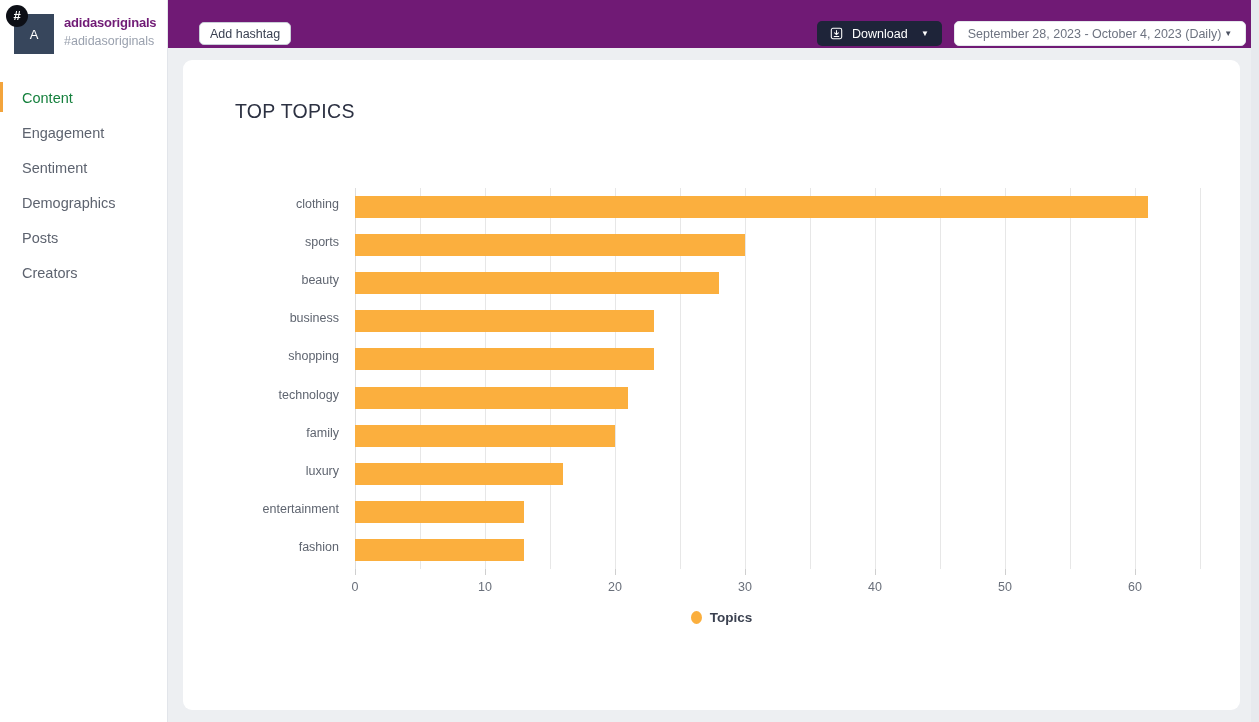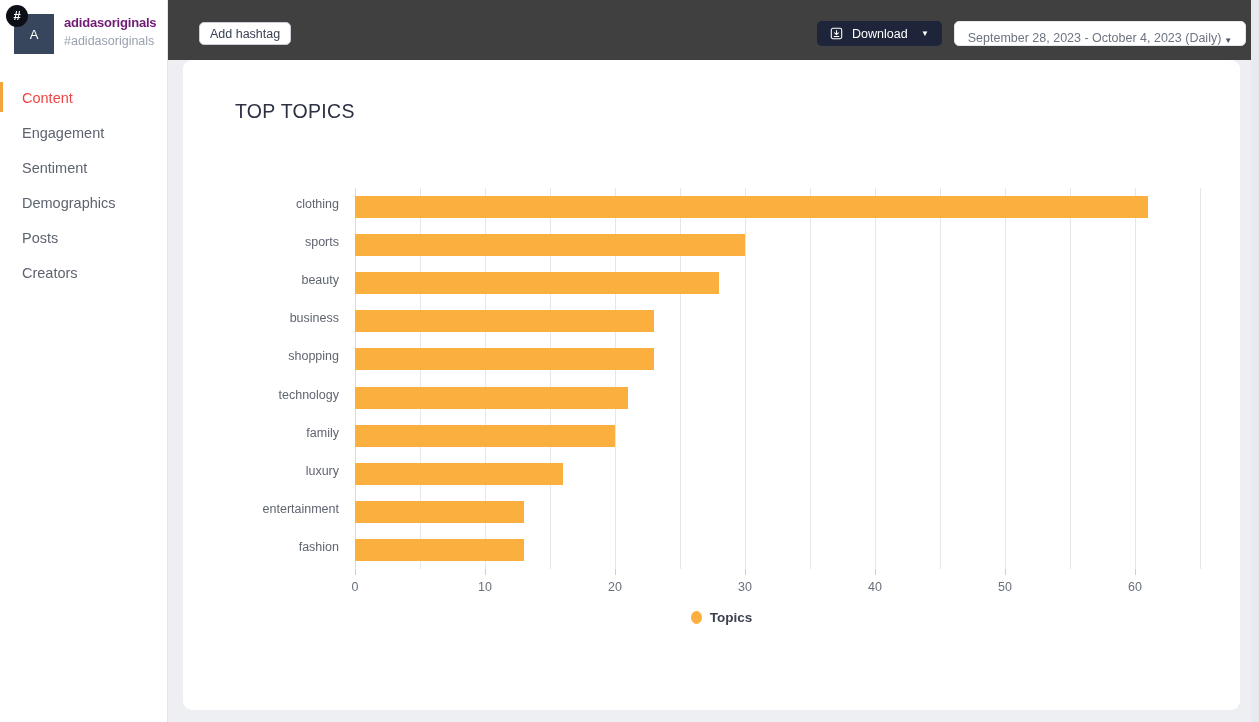--- a/index.html
+++ b/index.html
@@ -37,31 +37,31 @@
   .brand-handle { font-size: 12.5px; color: #9aa1ae; margin-top: 4px; }
 
   .nav { margin-top: 26px; }
   .nav-item {
     position: relative;
     height: 35px; display: flex; align-items: center;
     padding-left: 22px;
     font-size: 14.5px; color: #5d636f;
     cursor: pointer;
   }
-  .nav-item.active { color: #ef4444; }
+  .nav-item.active { color: #15803d; }
   .nav-item.active::before {
     content: ""; position: absolute; left: 0; top: 2px;
     width: 3px; height: 30px; background: #f3a43c;
   }
 
   
   .topbar {
     position: absolute; left: 168px; top: 0;
-    width: 1091px; height: 60px;
-    background: #404040;
+    width: 1091px; height: 48px;
+    background: #701a75;
   }
   .btn-add-hashtag {
     position: absolute; left: 31px; top: 22px;
     height: 23px; padding: 0 10px;
     background: #ffffff;
     border: 1px solid #c9ced7; border-radius: 5px;
     font-size: 12.5px; color: #3a4152;
     font-family: "Liberation Sans", sans-serif;
     cursor: pointer;
     display: flex; align-items: center;
@@ -76,21 +76,21 @@
   }
   .btn-download .dl-icon { margin-left: 13px; display: flex; align-items: center; }
   .btn-download .dl-label { margin-left: 9px; }
   .btn-download .caret { margin-left: auto; margin-right: 13px; font-size: 8px; }
 
   .daterange {
     position: absolute; left: 786px; top: 21px;
     width: 292px; height: 25px;
     background: #ffffff;
     border: 1px solid #e4e7ec; border-radius: 5px;
-    display: flex; align-items: flex-end; justify-content: center;
+    display: flex; align-items: center; justify-content: center;
     font-size: 12.5px; color: #6d7380;
     cursor: pointer;
   }
   .daterange .caret { margin-left: 3px; font-size: 8px; color: #4b5160; }
 
   
   .card {
     position: absolute; left: 183px; top: 60px;
     width: 1057px; height: 650px;
     background: #ffffff; border-radius: 9px;

